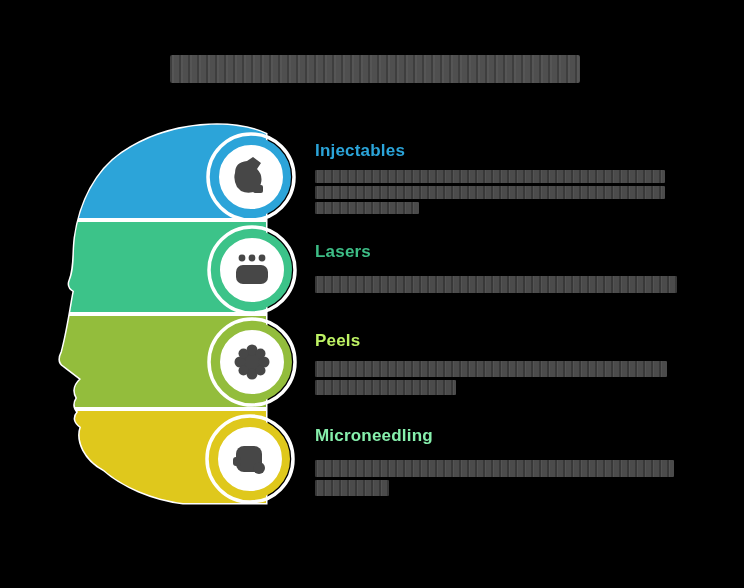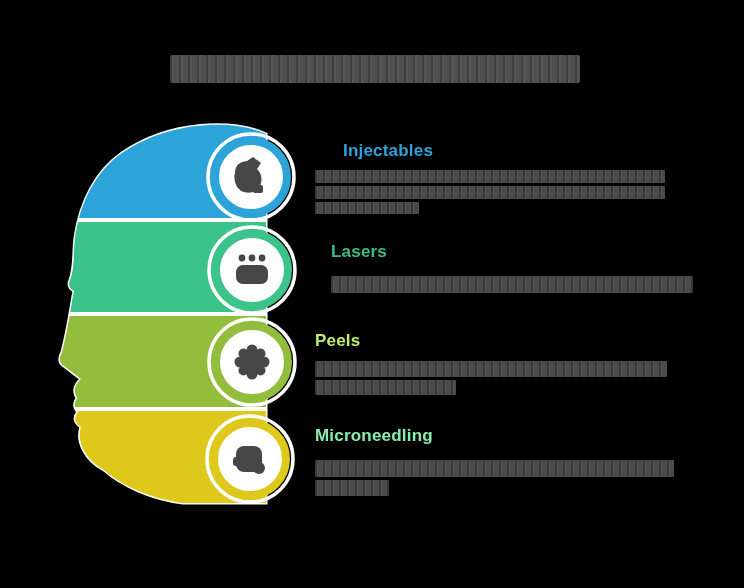--- a/index.html
+++ b/index.html
@@ -7,21 +7,21 @@
     position:relative;width:744px;height:588px;background:#000;overflow:hidden;
     font-family:"Liberation Sans", sans-serif;
   }
   .title-bar{
     position:absolute;left:170px;top:55px;width:410px;height:28px;
     background:#4f4f4f;border-radius:2px;
     background-image:repeating-linear-gradient(90deg, rgba(0,0,0,.22) 0 2px, rgba(255,255,255,.04) 2px 4px, transparent 4px 9px);
   }
   .head-svg{position:absolute;left:0;top:0;}
   .section{position:absolute;left:315px;width:366px;}
-  .sec-1{top:140px;} .sec-2{top:241px;margin-left:16px;} .sec-3{top:330px;} .sec-4{top:425px;}
+  .sec-1{top:140px;} .sec-2{top:241px;} .sec-3{top:330px;} .sec-4{top:425px;}
   .sec-title{
     margin:0 0 0 0;font-size:17px;font-weight:bold;letter-spacing:.2px;
     line-height:22px;text-shadow:0 0 1px rgba(0,0,0,.6);
     filter:blur(.4px);
   }
   .sec-body{margin-top:8px;}
   .sec-2 .sec-body{margin-top:13px;}
   .sec-3 .sec-body{margin-top:9px;}
   .sec-4 .sec-body{margin-top:13px;}
   .rline{
@@ -121,21 +121,21 @@
       <circle cx="250" cy="459" r="36" fill="#ffffff" stroke-width="8" stroke="#DFC81C"></circle>
       <g transform="translate(250,459)" fill="#474747">
         <rect x="-14" y="-13" width="26" height="26" rx="8"></rect>
         <circle cx="9" cy="9" r="6"></circle>
         <rect x="-17" y="-2" width="8" height="9" rx="3"></rect>
       </g>
     </g>
   </svg>
 
   <div class="section sec-1">
-    <h2 class="sec-title" style="color: rgb(43, 164, 217); margin-left: 28px;">Injectables</h2>
+    <h2 class="sec-title" style="color: rgb(43, 164, 217);">Injectables</h2>
     <div class="sec-body">
         <div class="rline" style="width: 350px; height: 13px;"></div>
         <div class="rline" style="width: 350px; height: 13px;"></div>
         <div class="rline" style="width: 104px; height: 12px;"></div>
       </div>
   </div>
 
   <div class="section sec-2">
     <h2 class="sec-title" style="color: rgb(61, 189, 134);">Lasers</h2>
     <div class="sec-body">

